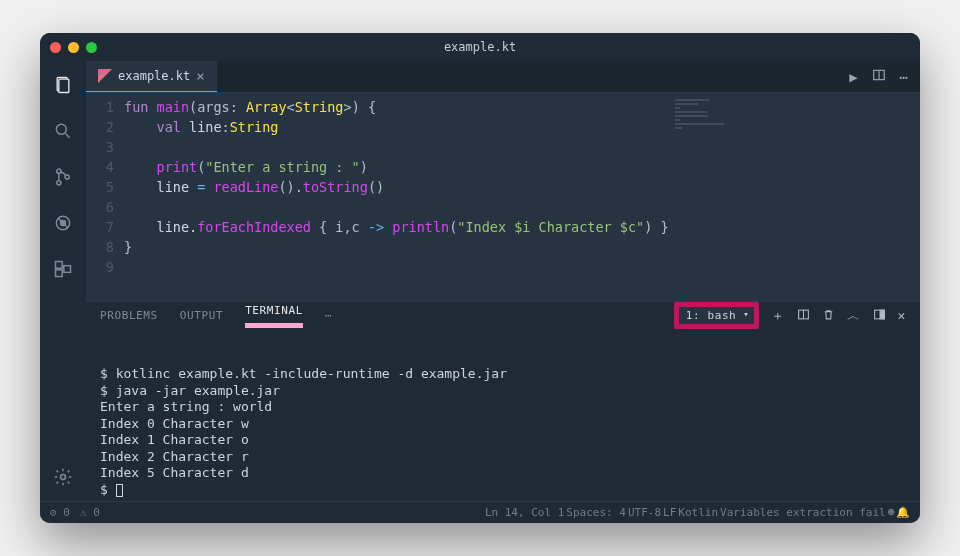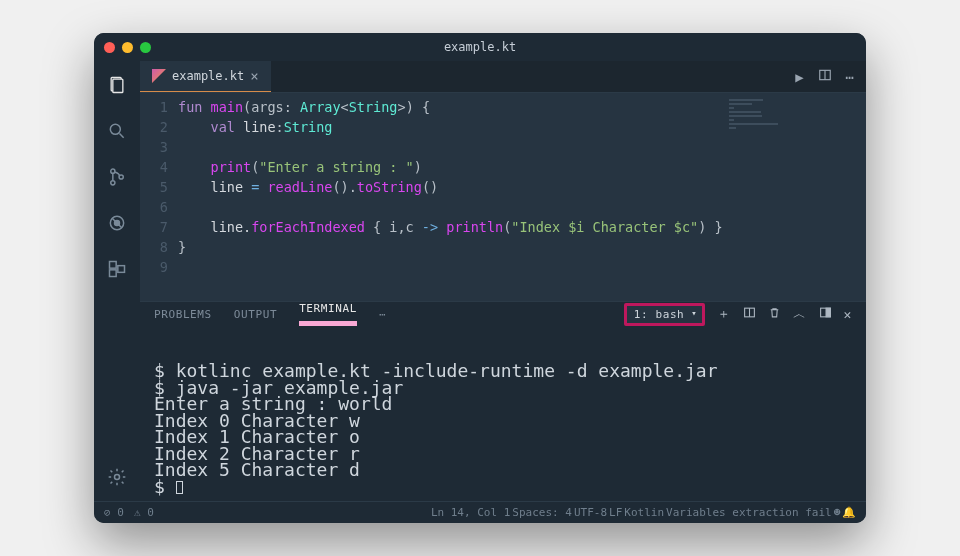--- a/index.html
+++ b/index.html
@@ -6,21 +6,21 @@
     body {
       background: #f0f0f0;
       font-family: 'SF Mono', Menlo, Monaco, Consolas, monospace;
       display: flex;
       align-items: center;
       justify-content: center;
       height: 556px;
       width: 960px;
     }
     .window {
-      width: 772px;
+      width: 880px;
       height: 490px;
       background: #1e2a35;
       border-radius: 10px;
       box-shadow: 0 20px 50px rgba(0,0,0,0.4);
       display: flex;
       flex-direction: column;
       overflow: hidden;
     }
     .titlebar {
       height: 28px;
@@ -113,21 +113,21 @@
       color: #4a5a6a;
       user-select: none;
     }
     .code {
       padding-top: 4px;
       color: #d4d8dd;
       white-space: pre;
     }
     .kw { color: #b08ad0; }
     .fn { color: #d946ef; }
-    .type { color: #5eead4; }
+    .type { color: #fde047; }
     .str  { color: #98c379; }
     .op   { color: #6fb0e0; }
     .var1 { color: #d4d8dd; }
     .pun { color: #b8c0c8; }
     .minimap {
       width: 70px;
       background: #263441;
       padding: 6px 6px;
     }
     .mm-line { height: 2px; background: #3d4d5c; margin-bottom: 2px; }
@@ -152,40 +152,40 @@
     .ptab.active { color: #e6e6e6; border-bottom: 5px solid #f9a8d4; padding-bottom: 6px; }
     .panel-right {
       margin-left: auto;
       display: flex;
       align-items: center;
       gap: 12px;
       color: #aeb8c2;
     }
     .term-select {
       background: #263441;
-      border: 3px solid #be185d;
+      border: 5px solid #be185d;
       color: #cfd6dd;
       font-size: 11px;
       padding: 2px 18px 2px 7px;
       border-radius: 2px;
       position: relative;
     }
     .term-select::after {
       content: '▾';
       position: absolute;
       right: 5px;
       top: 2px;
       font-size: 9px;
     }
     .panel-icn { cursor: pointer; font-size: 13px; }
     .terminal-body {
       flex: 1;
       padding: 4px 14px;
       color: #cfd6dd;
-      font-size: 18px;
+      font-size: 13px;
       line-height: 16.5px;
       white-space: pre;
       position: relative;
     }
     .statusbar {
       height: 22px;
       background: #1e2a35;
       border-top: 1px solid #2b3a47;
       display: flex;
       align-items: center;

